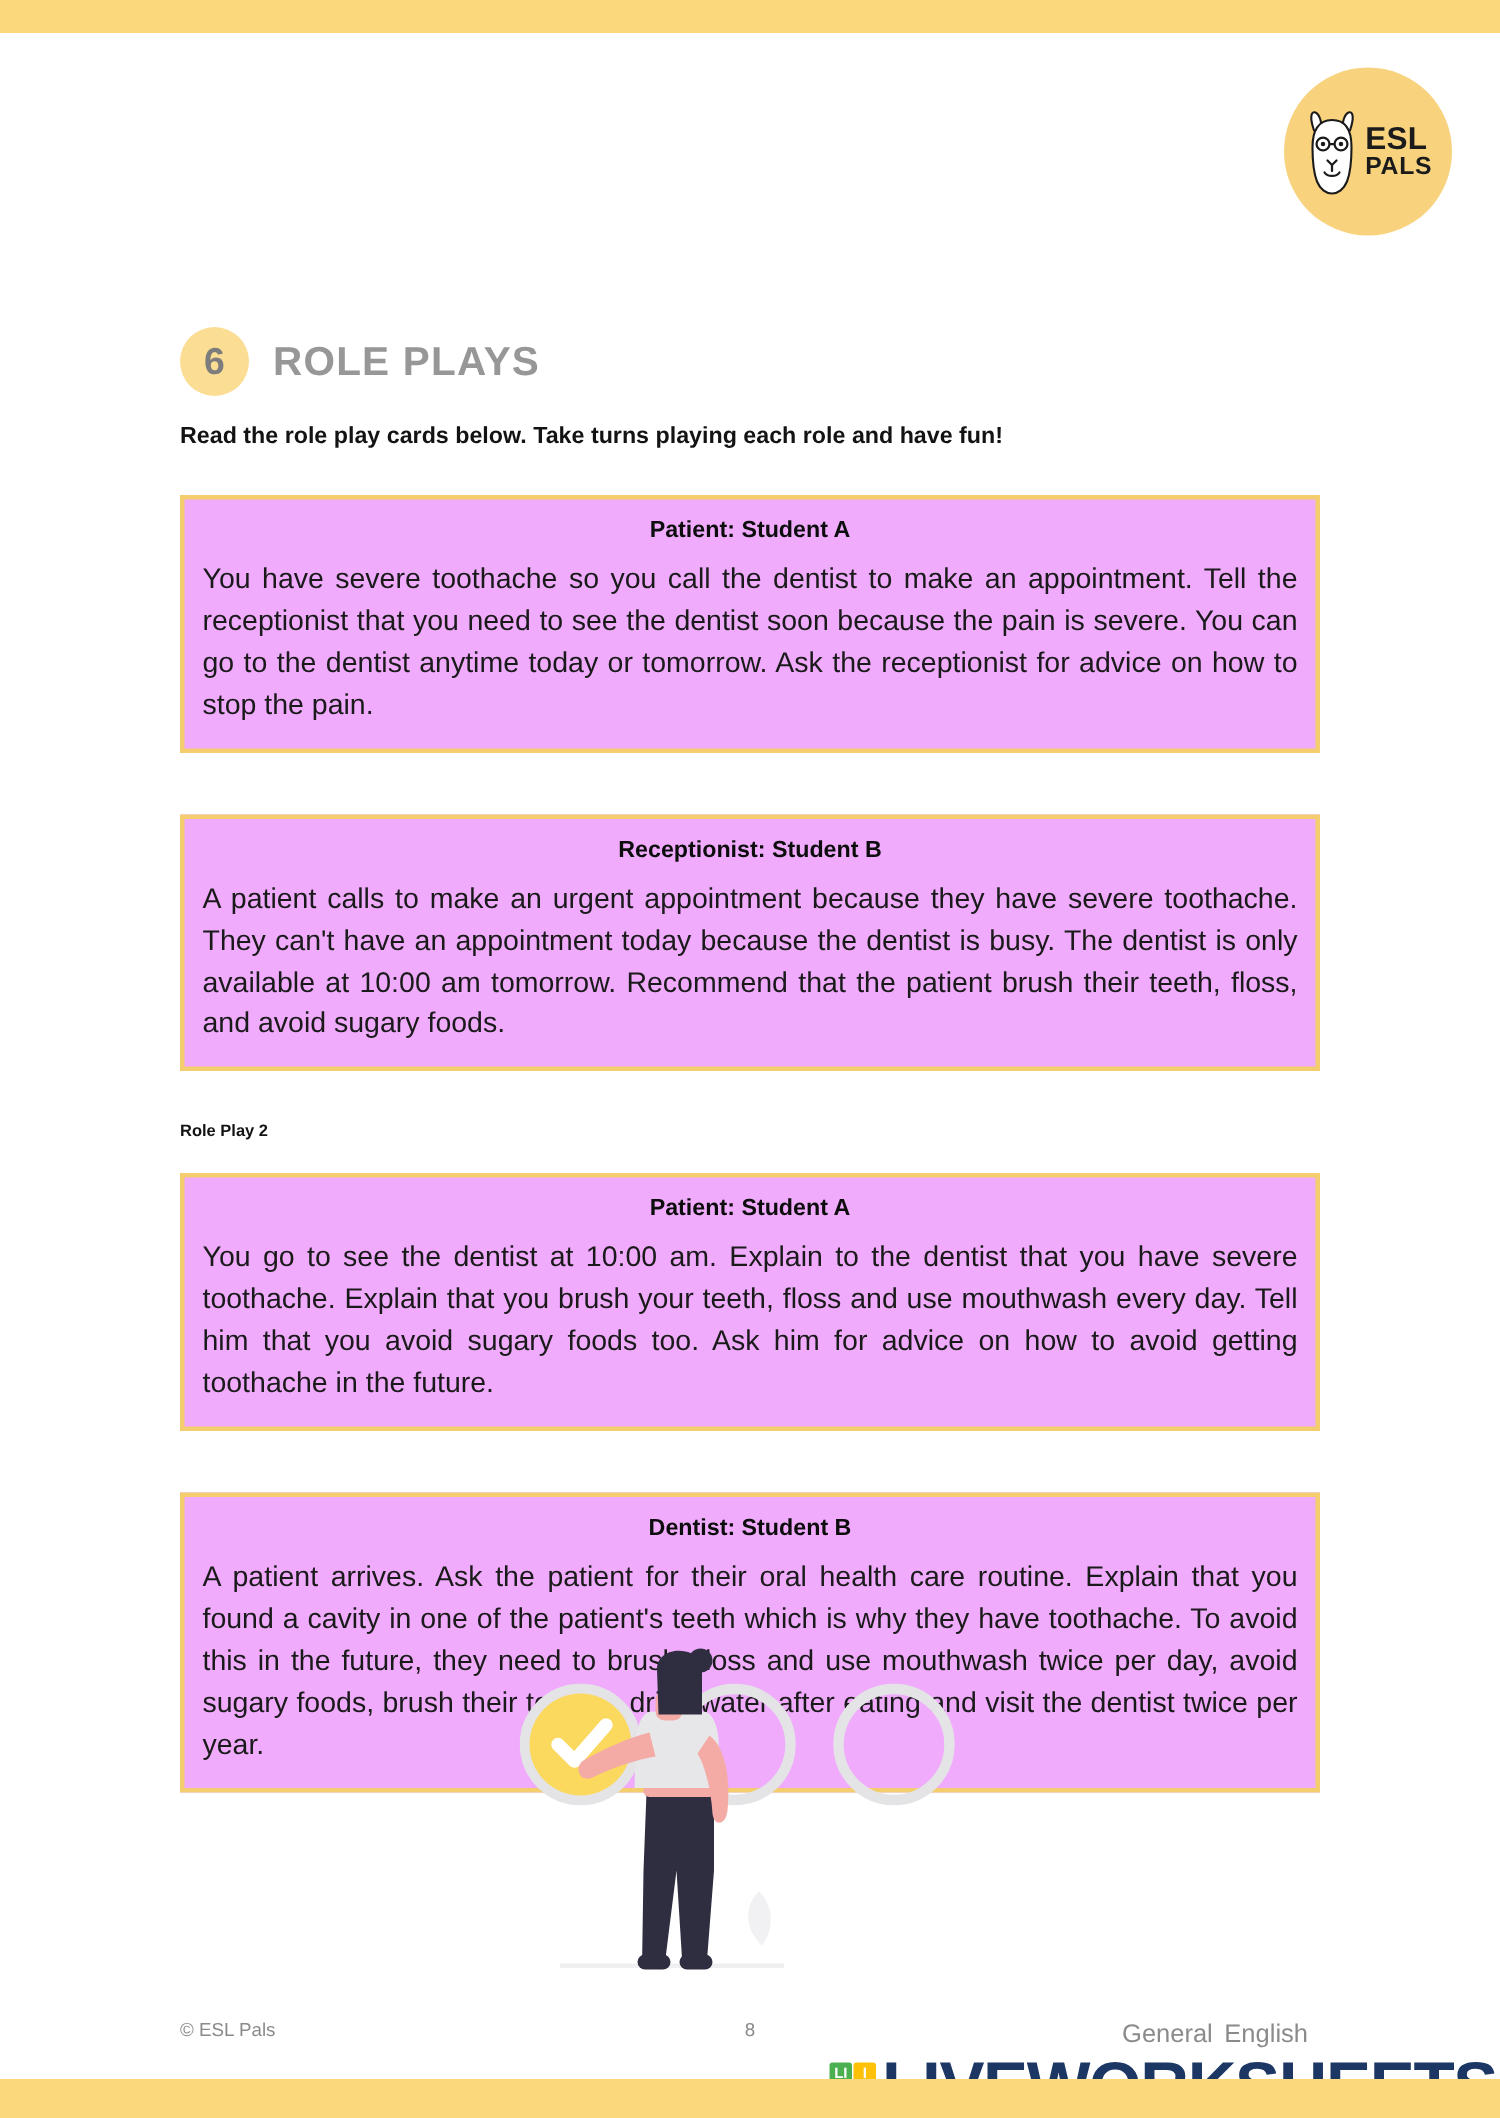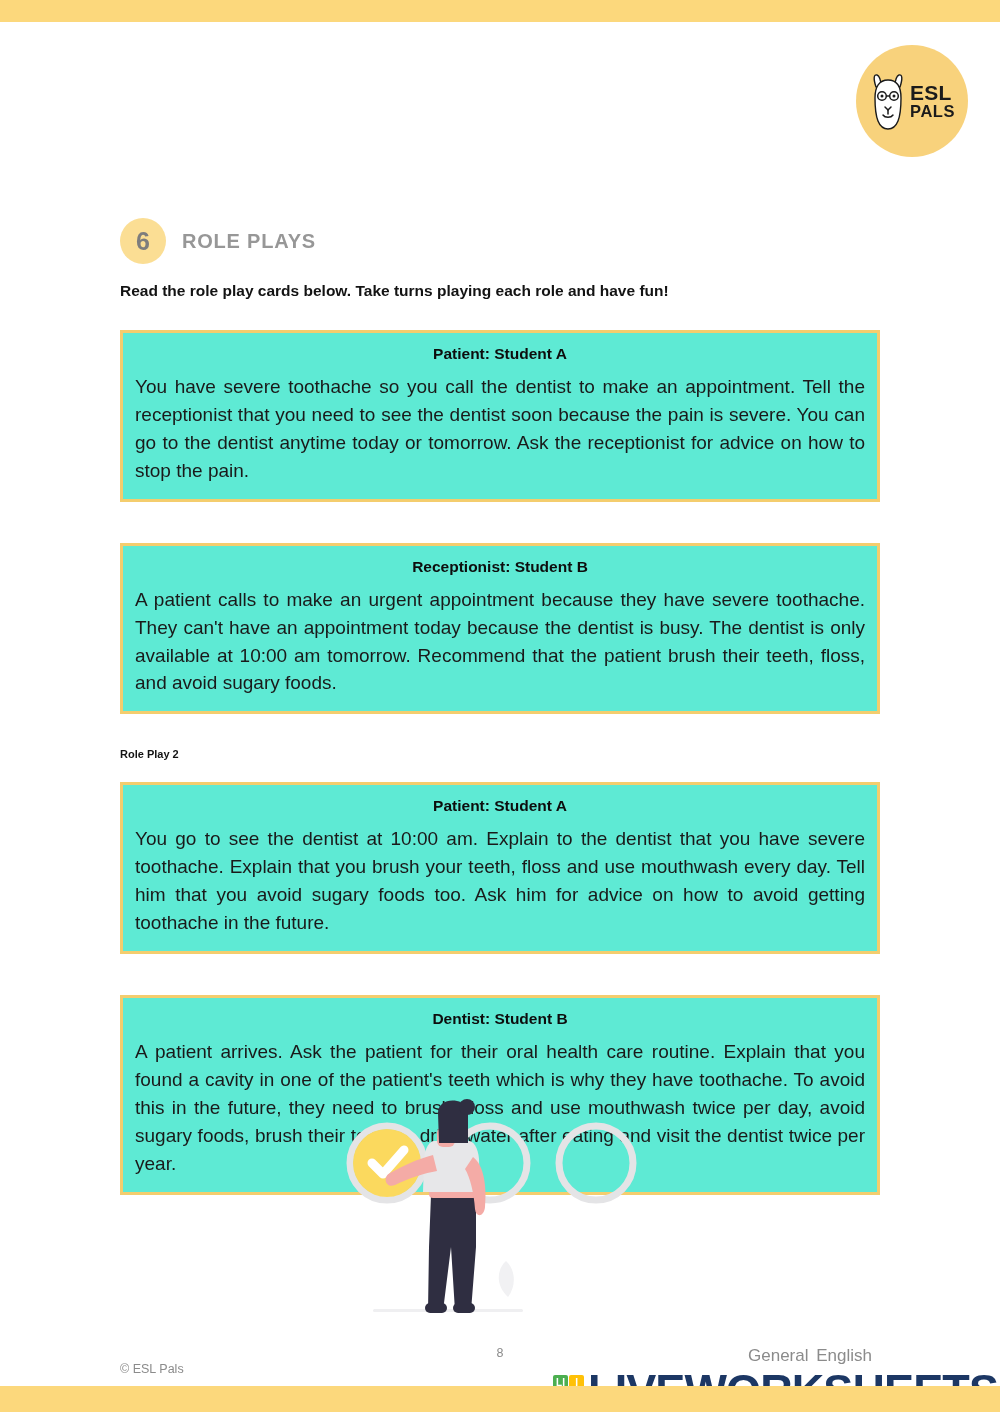--- a/index.html
+++ b/index.html
@@ -75,21 +75,21 @@
     border-radius: 50%;
     background: #FBDE94;
     color: #7d7d7d;
     font-size: 25px;
     font-weight: bold;
     display: flex;
     align-items: center;
     justify-content: center;
   }
   .section-title {
-    font-size: 20px;
+    font-size: 27px;
     font-weight: bold;
     color: #979797;
     letter-spacing: 0.8px;
   }
 
   
   .instruction {
     position: absolute;
     left: 120px;
     top: 260px;
@@ -100,21 +100,21 @@
 
   
   .cards {
     position: absolute;
     left: 120px;
     top: 308px;
     width: 760px;
   }
   .card {
     border: 3px solid #F4CD6E;
-    background: #5eead4;
+    background: #f0abfc;
     padding: 12px 12px 14px 12px;
     box-sizing: border-box;
   }
   .card-title {
     text-align: center;
     font-size: 15.5px;
     font-weight: bold;
     color: #0d0d0d;
     margin-bottom: 10px;
   }
@@ -149,21 +149,20 @@
     left: 0;
     top: 1318px;
     width: 1000px;
     height: 46px;
   }
   .footer-copy {
     position: absolute;
     left: 120px; top: 6px;
     font-size: 12.5px;
     color: #8b8b8b;
-    margin-top: 16px;
   }
   .footer-page {
     position: absolute;
     left: 0; right: 0; top: 6px;
     text-align: center;
     font-size: 12.5px;
     color: #8b8b8b;
   }
   .footer-course {
     position: absolute;

